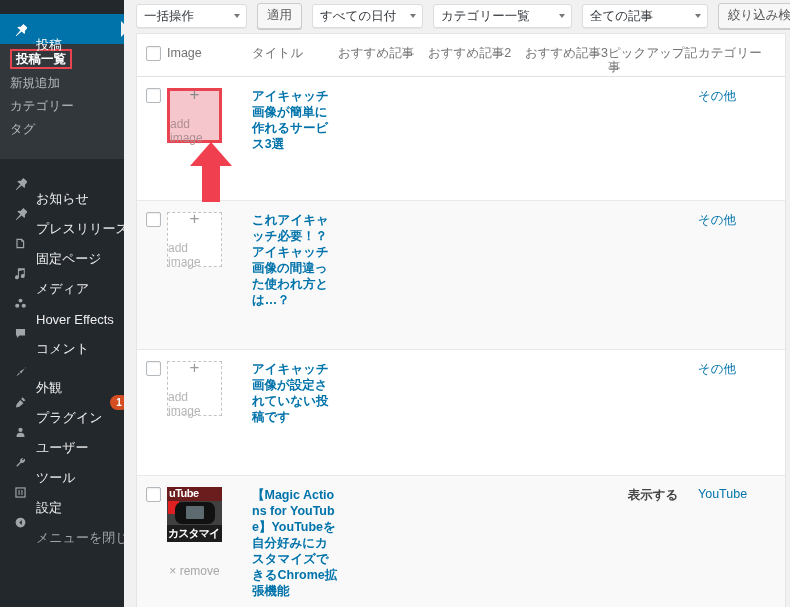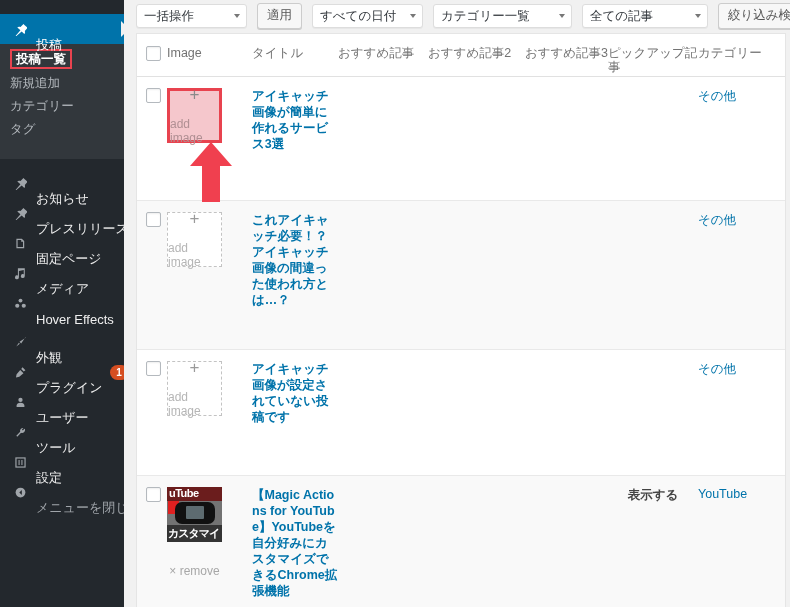--- a/index.html
+++ b/index.html
@@ -129,21 +129,21 @@
   .imgbox .plus{font-size:17px;line-height:16px;color:#9a9a9a;font-weight:400;}
   .imgbox .cap{font-size:12px;margin-top:14px;color:#b5b5b5;}
   .imgbox.highlight{
     border:3px solid #e8434f;background:#f5c7cc;
   }
   .imgbox.highlight .plus{color:#8a8a8a;}
   .imgbox.highlight .cap{color:#b08f93;}
 
   .thumb{
     width:55px;height:55px;position:relative;overflow:hidden;
-    background:#737373;
+    background:#404040;
   }
   .thumb .tb-top{
     position:absolute;left:0;top:0;width:100%;height:14px;
     background:#6b1d1d;
   }
   .thumb .tb-yt{
     position:absolute;left:2px;top:0px;font-size:11px;font-weight:bold;
     color:#fff;letter-spacing:-.5px;font-family:"Liberation Sans",sans-serif;
   }
   .thumb .tb-red{
@@ -250,20 +250,28 @@
       <span class="ic">
         <svg width="13" height="13" viewBox="0 0 20 20">
             <circle fill="currentColor" cx="10" cy="5.5" r="3"></circle>
             <circle fill="currentColor" cx="5" cy="13.5" r="3.2"></circle>
             <circle fill="currentColor" cx="15" cy="13.5" r="3.2"></circle>
           </svg>
       </span>
       <span class="lbl">Hover Effects</span>
     </div>
 
+    <div class="menu-item">
+      <span class="ic">
+        <svg width="13" height="13" viewBox="0 0 20 20">
+            <path fill="currentColor" d="M3 3h14v10H8.5L4.5 17v-4H3V3z"></path>
+          </svg>
+      </span>
+      <span class="lbl">コメント</span>
+    </div>
 
     <div class="menu-sep"></div>
 
     <div class="menu-item">
       <span class="ic">
         <svg width="13" height="13" viewBox="0 0 20 20">
             <path fill="currentColor" d="M18 2.5L8.5 9 11 11.5 17.5 2 18 2.5zM7.5 10.5l-4 5.5 5.5-4-1.5-1.5z"></path>
           </svg>
       </span>
       <span class="lbl">外観</span>

